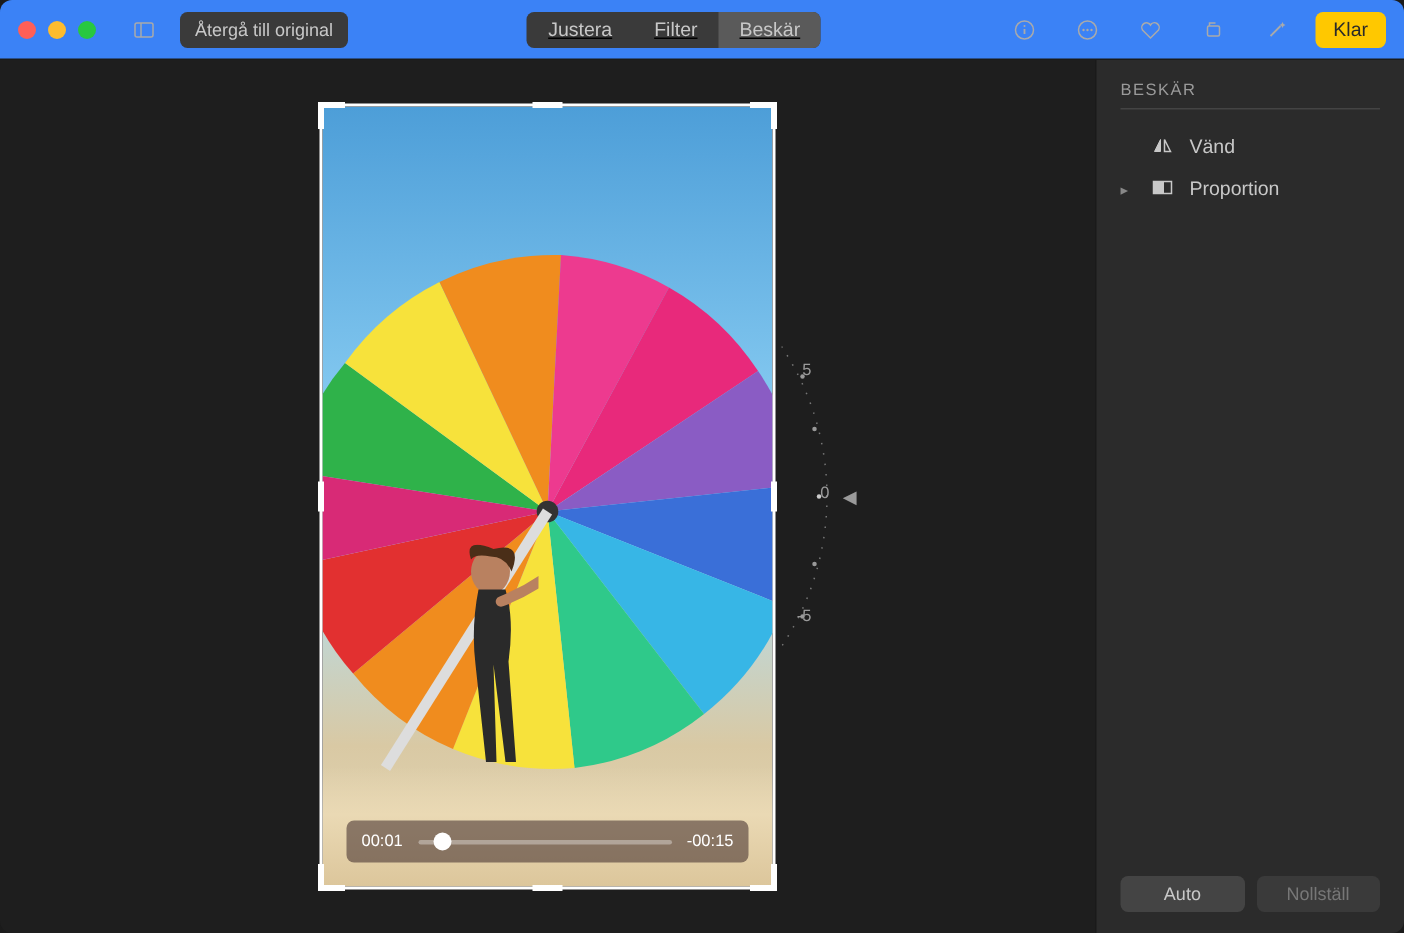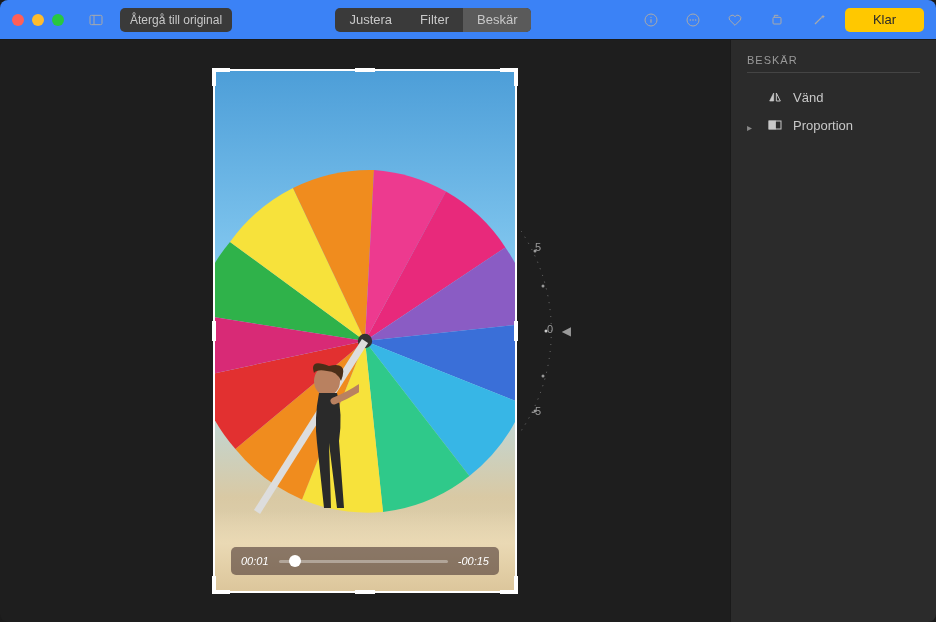--- a/index.html
+++ b/index.html
@@ -9,27 +9,27 @@
     .traffic { display: flex; gap: 8px; margin-right: 16px; }
     .tl { width: 12px; height: 12px; border-radius: 50%; }
     .tl.red { background: #ff5f57; }
     .tl.yel { background: #febc2e; }
     .tl.grn { background: #28c840; }
     
     .tb-btn { background: #3a3a3a; color: #c8c8c8; border: none; border-radius: 5px; padding: 4px 10px; font-size: 12px; height: 24px; display: flex; align-items: center; justify-content: center; cursor: pointer; }
     .tb-btn.icon { width: 32px; padding: 0; }
     .tb-btn.ghost { background: transparent; }
     
-    .seg { display: flex; background: #3a3a3a; border-radius: 5px; overflow: hidden; }
+    .seg { display: flex; background: #3a3a3a; border-radius: 5px; overflow: hidden; text-decoration: underline; }
     .seg .seg-item { background: transparent; color: #c8c8c8; border: none; padding: 4px 14px; font-size: 13px; height: 24px; cursor: pointer; }
     .seg .seg-item.active { background: #5a5a5a; }
     
     .spacer { flex: 1; }
     .toolbar-right { display: flex; gap: 10px; align-items: center; }
-    .done-btn { background: #ffc800; color: #2a2a2a; border: none; border-radius: 5px; padding: 4px 28px; font-size: 13px; font-weight: 500; height: 24px; cursor: pointer; }
+    .done-btn { background: #ffc800; color: #2a2a2a; border: none; border-radius: 5px; padding: 4px 12px; font-size: 13px; font-weight: 500; height: 24px; cursor: pointer; }
     
     .main { display: flex; height: calc(100% - 40px); }
     .canvas-area { flex: 1; position: relative; display: flex; align-items: center; justify-content: center; background: #1e1e1e; }
     
     .right-panel { width: 206px; background: #2b2b2b; border-left: 1px solid #1a1a1a; padding: 14px 16px; display: flex; flex-direction: column; }
     .panel-title { color: #9a9a9a; font-size: 11px; letter-spacing: 1px; border-bottom: 1px solid #444; padding-bottom: 6px; margin-bottom: 10px; }
     .panel-row { display: flex; align-items: flex-end; gap: 10px; color: #c8c8c8; font-size: 13px; padding: 6px 0; cursor: pointer; }
     .panel-row .chev { width: 10px; color: #888; font-size: 10px; }
     .panel-row svg { stroke: #c8c8c8; fill: none; }
     .panel-spacer { flex: 1; }
@@ -52,21 +52,21 @@
     .ch-br { bottom: -3px; right: -3px; border-bottom: 4px solid #fff; border-right: 4px solid #fff; }
     .ch-mt { top: -3px; left: 50%; transform: translateX(-50%); width: 20px; height: 4px; background: #fff; }
     .ch-mb { bottom: -3px; left: 50%; transform: translateX(-50%); width: 20px; height: 4px; background: #fff; }
     .ch-ml { left: -3px; top: 50%; transform: translateY(-50%); width: 4px; height: 20px; background: #fff; }
     .ch-mr { right: -3px; top: 50%; transform: translateY(-50%); width: 4px; height: 20px; background: #fff; }
     
     .dial { position: absolute; right: -46px; top: 50%; transform: translateY(-50%); width: 40px; height: 220px; }
     .dial-label { position: absolute; color: #9a9a9a; font-size: 11px; }
     .dial-pointer { position: absolute; right: -10px; top: 50%; transform: translateY(-50%); color: #9a9a9a; font-size: 12px; }
     
-    .timeline { position: absolute; bottom: 16px; left: 16px; right: 16px; height: 28px; background: rgba(60,40,40,0.55); border-radius: 5px; display: flex; align-items: center; padding: 0 10px; gap: 10px; color: #fff; font-size: 11px; font-style: italic; }
+    .timeline { position: absolute; bottom: 16px; left: 16px; right: 16px; height: 28px; background: rgba(60,40,40,0.55); border-radius: 5px; display: flex; align-items: center; padding: 0 10px; gap: 10px; color: #fff; font-size: 11px; }
     .tl-track { flex: 1; height: 3px; background: rgba(255,255,255,0.35); border-radius: 2px; position: relative; }
     .tl-thumb { position: absolute; left: 10%; top: 50%; transform: translate(-50%,-50%); width: 12px; height: 12px; background: #fff; border-radius: 50%; }
     
     .icon-svg { width: 16px; height: 16px; }
   </style>
 </head>
 <body>
 
 <div class="titlebar">
   <div class="traffic">
@@ -215,14 +215,18 @@
       <span class="chev">▸</span>
       <svg width="16" height="16" viewBox="0 0 24 24">
           <rect x="3" y="6" width="18" height="12" fill="none" stroke="#c8c8c8" stroke-width="1.5"></rect>
           <rect x="3" y="6" width="10" height="12" fill="#c8c8c8"></rect>
         </svg>
       <span>Proportion</span>
     </div>
 
     <div class="panel-spacer"></div>
 
+    <div class="bottom-btns">
+      <button class="tb-btn">Auto</button>
+      <button class="tb-btn disabled">Nollställ</button>
+    </div>
   </div>
 </div>
 
 </body></html>

